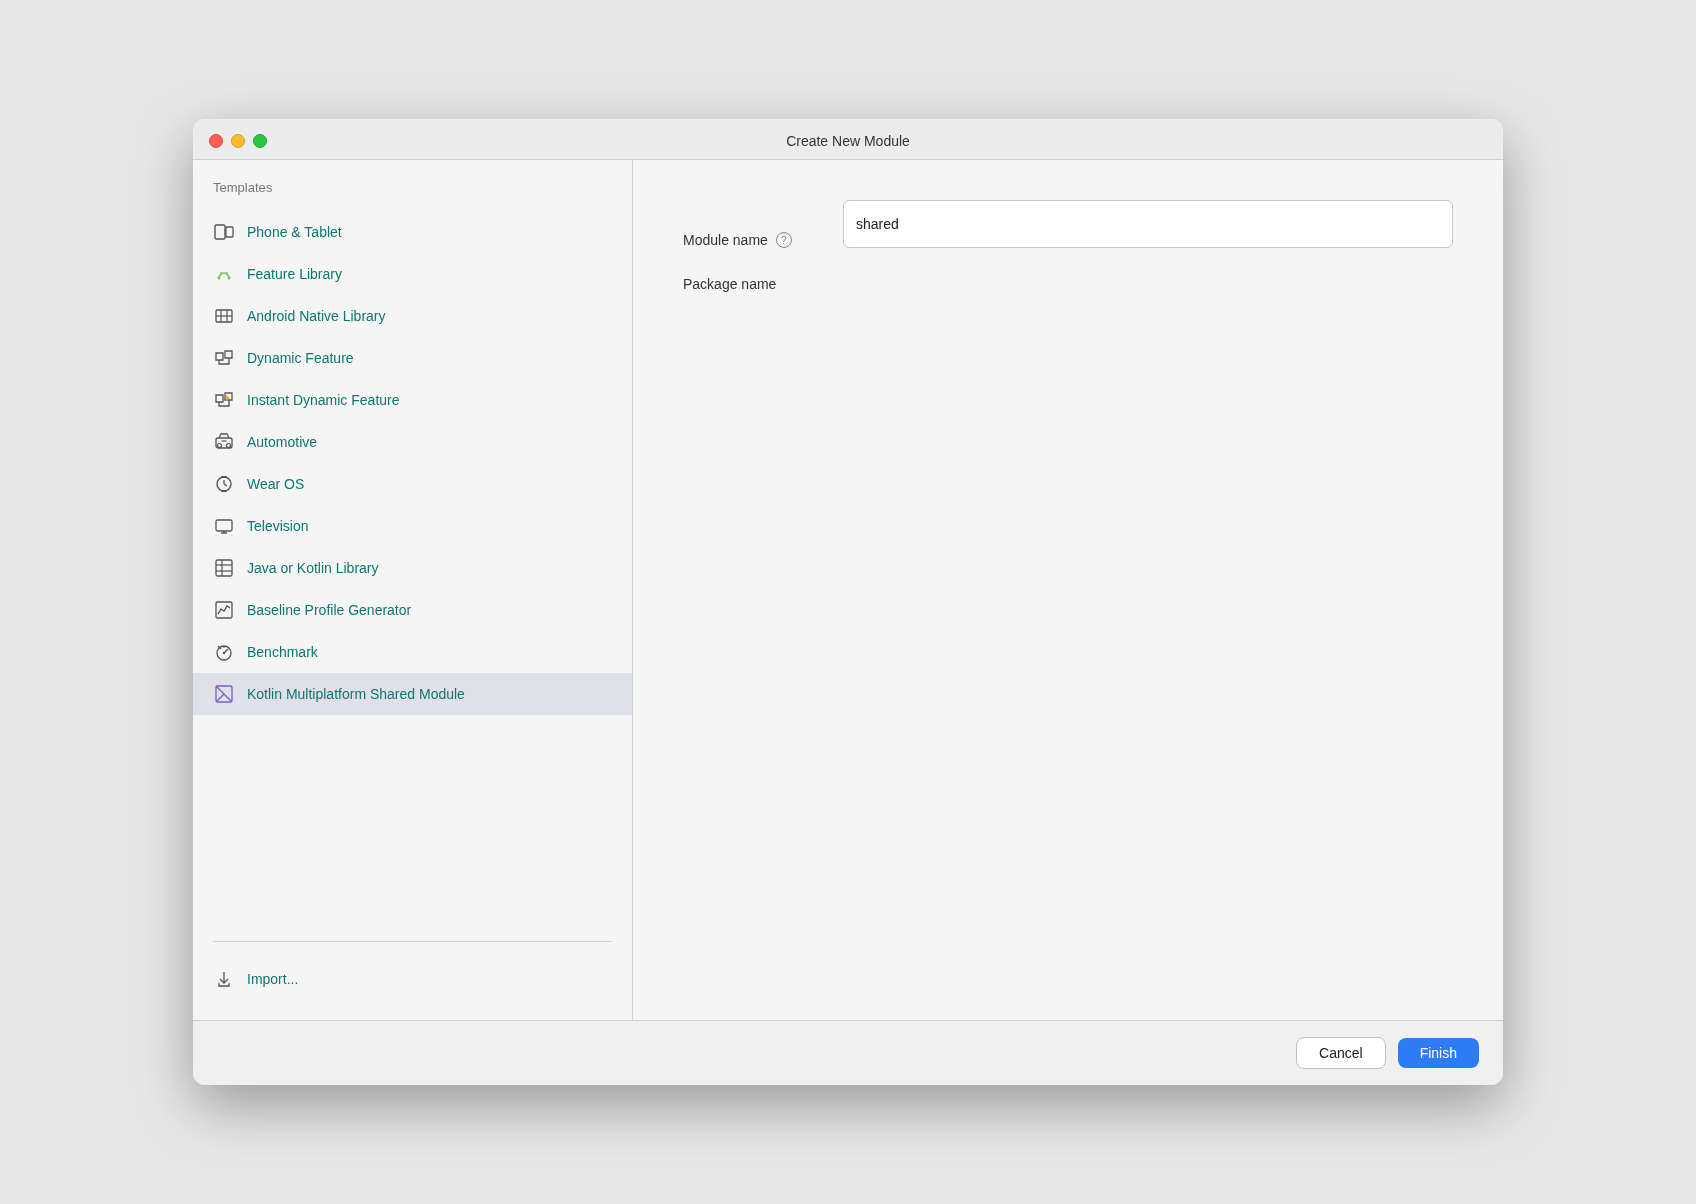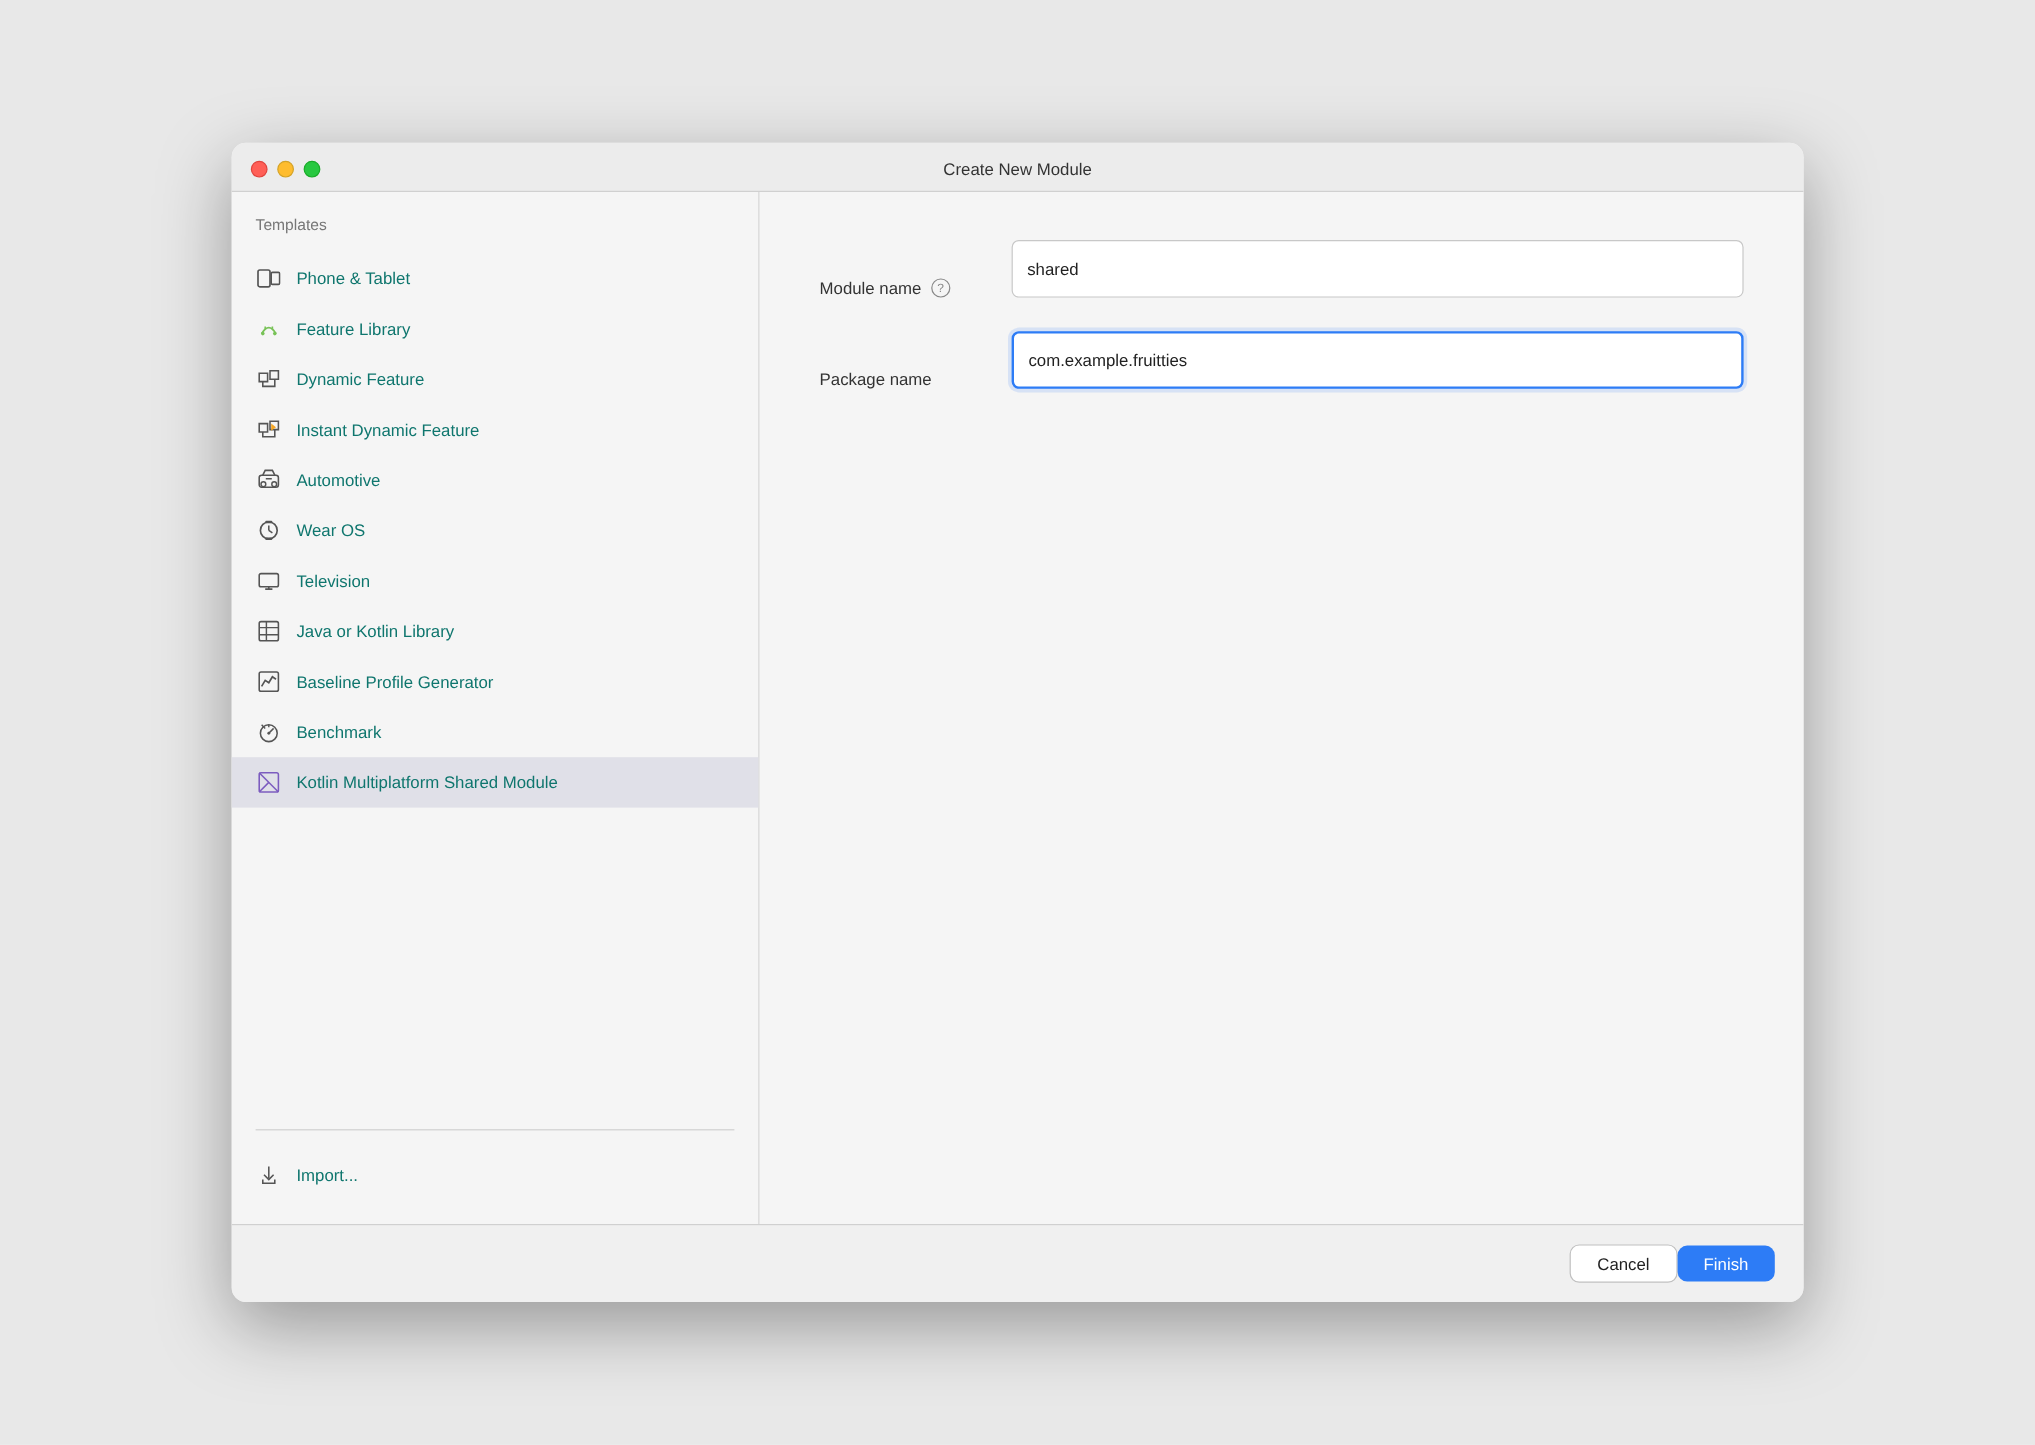--- a/index.html
+++ b/index.html
@@ -148,20 +148,21 @@
       outline: none;
     }
     .form-input.active {
       border: 2px solid #2d7cf6;
       box-shadow: 0 0 0 3px rgba(45,124,246,0.15);
     }
     .footer {
       display: flex;
       justify-content: flex-end;
       align-items: center;
+      gap: 12px;
       padding: 16px 24px;
       background: #f0f0f0;
       border-top: 1px solid #d0d0d0;
     }
     .btn-cancel {
       padding: 7px 22px;
       background: white;
       border: 1px solid #c0c0c0;
       border-radius: 8px;
       font-size: 14px;
@@ -218,20 +219,31 @@
                 <path d="M4 14 Q10 4 16 14" fill="none" stroke="#78c257" stroke-width="1.5"></path>
                 <circle cx="5" cy="14" r="1.5" fill="#78c257"></circle>
                 <circle cx="15" cy="14" r="1.5" fill="#78c257"></circle>
                 <line x1="7" y1="10" x2="7" y2="8" stroke="#78c257" stroke-width="1.3"></line>
                 <line x1="13" y1="10" x2="13" y2="8" stroke="#78c257" stroke-width="1.3"></line>
               </svg>
           </span>
           <span>Feature Library</span>
         </div>
 
+        <div class="sidebar-item">
+          <span class="sidebar-icon">
+            <svg width="20" height="20" viewBox="0 0 20 20">
+                <rect x="2" y="4" width="16" height="12" rx="1" fill="none" stroke="currentColor" stroke-width="1.3"></rect>
+                <line x1="7" y1="4" x2="7" y2="16" stroke="currentColor" stroke-width="1.2"></line>
+                <line x1="13" y1="4" x2="13" y2="16" stroke="currentColor" stroke-width="1.2"></line>
+                <line x1="2" y1="10" x2="18" y2="10" stroke="currentColor" stroke-width="1.2"></line>
+              </svg>
+          </span>
+          <span>Android Native Library</span>
+        </div>
 
         <div class="sidebar-item">
           <span class="sidebar-icon">
             <svg width="20" height="20" viewBox="0 0 20 20">
                 <path d="M2 5 L9 5 L9 12 L2 12 Z" fill="none" stroke="currentColor" stroke-width="1.3"></path>
                 <path d="M11 3 L18 3 L18 10 L11 10 Z" fill="none" stroke="currentColor" stroke-width="1.3"></path>
                 <path d="M5 12 L5 16 L15 16 L15 10" fill="none" stroke="currentColor" stroke-width="1.3"></path>
               </svg>
           </span>
           <span>Dynamic Feature</span>
@@ -357,21 +369,20 @@
           <span>Module name</span>
           <span class="help-icon">?</span>
         </label>
         <input class="form-input" type="text" value="shared" style="">
       </div>
 
       <div class="form-row">
         <label class="form-label">
           <span>Package name</span>
         </label>
-        <input class="form-input active" type="text" value="com.example.fruitties" style="">
       </div>
     </div>
   </div>
 
   <div class="footer">
     <button class="btn-cancel">Cancel</button>
     <button class="btn-finish">Finish</button>
   </div>
 </div>
 

